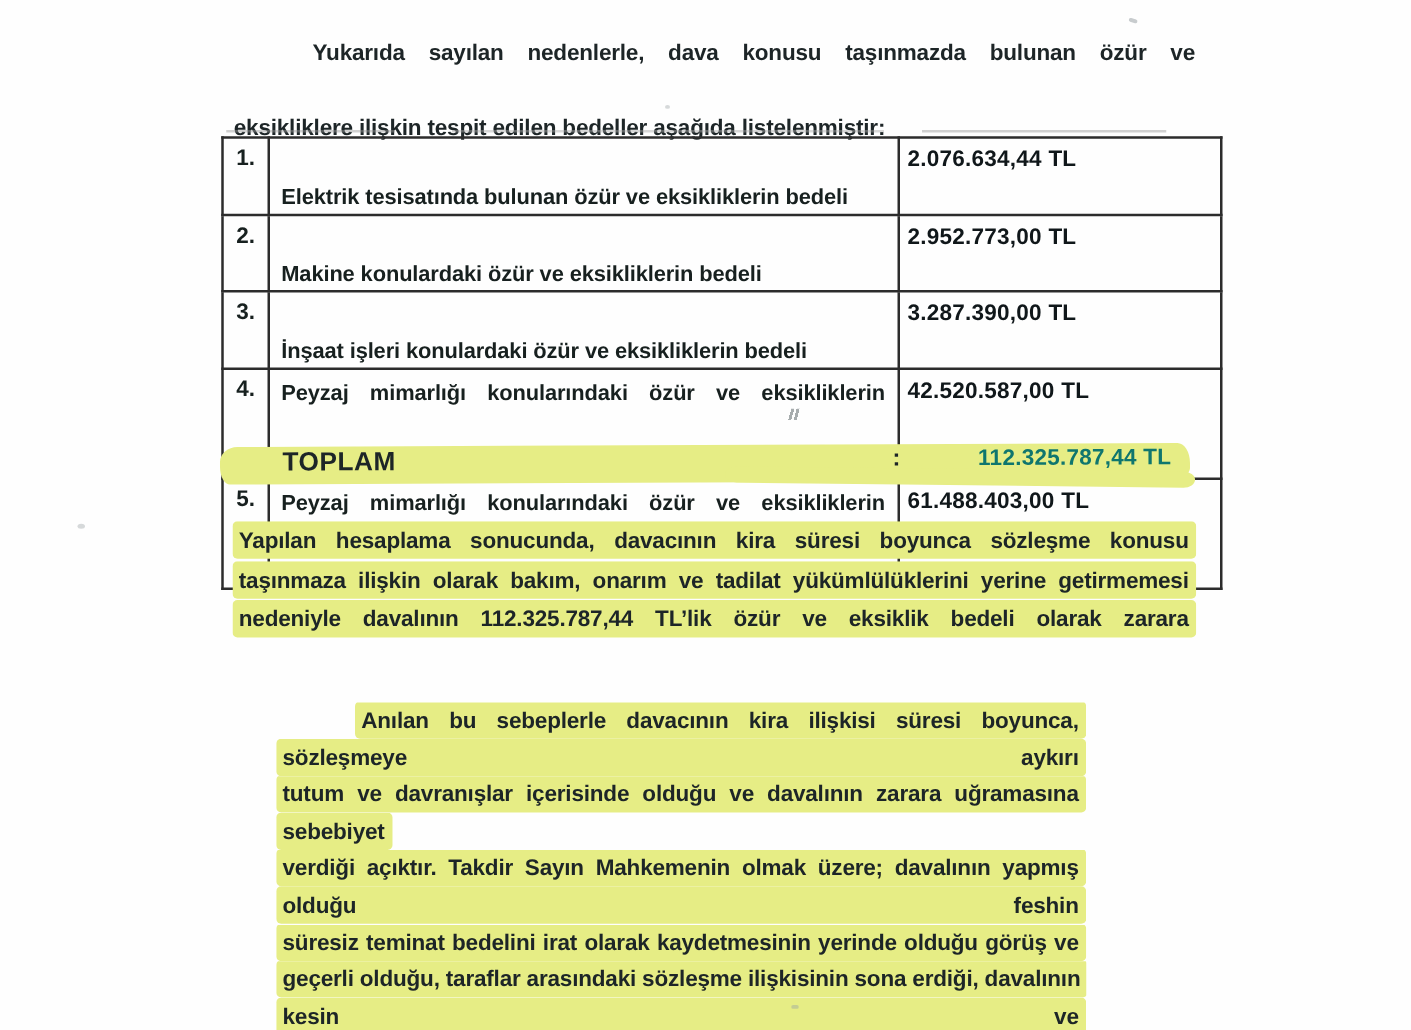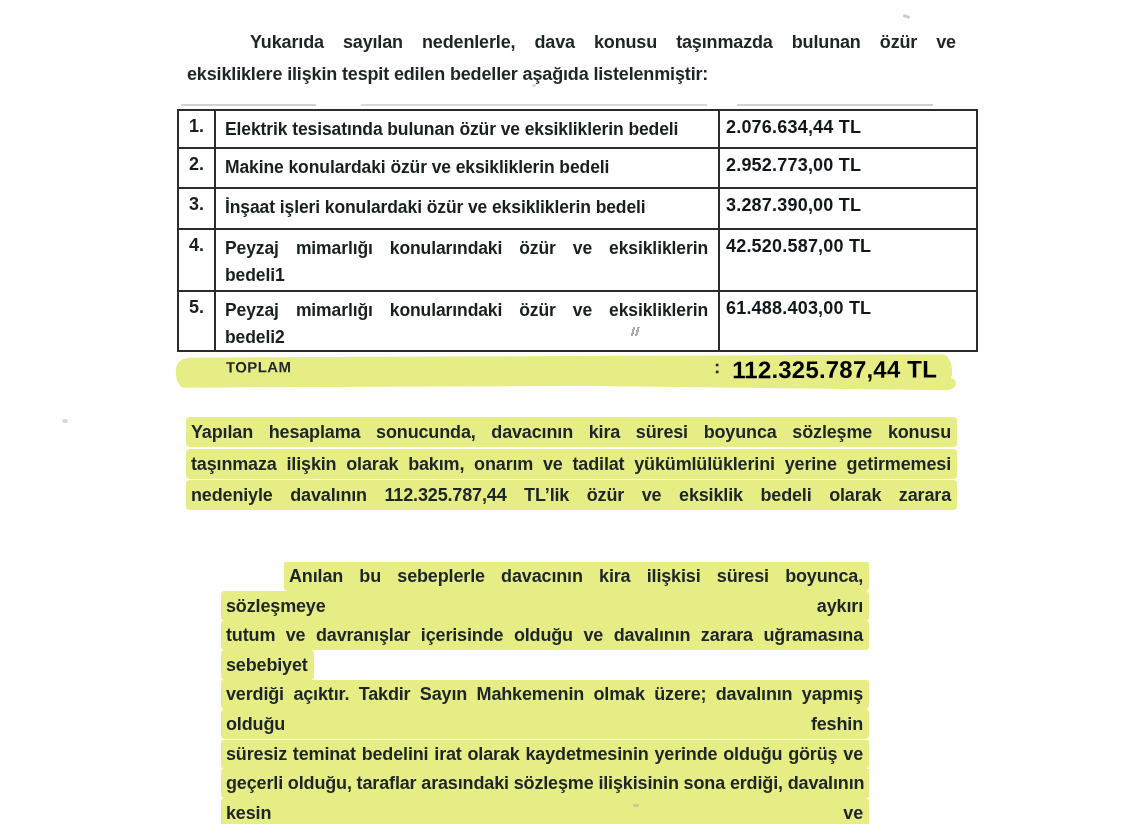--- a/index.html
+++ b/index.html
@@ -5,21 +5,21 @@
   html,body { margin:0; padding:0; background:#ffffff; }
   .page {
     position:relative; width:1129px; height:824px; background:#fefefe;
     font-family:"Liberation Sans","DejaVu Sans",sans-serif;
     color:var(--ink,#1d2527); overflow:hidden;
   }
 
   
   .para { position:absolute; }
   .line { text-align:justify; text-align-last:justify; overflow:hidden; }
-  .line.last { text-align-last:left; }
+  .line.last { text-align-last:left;margin-top:28px; }
   .line.indent { text-indent:63px; }
 
   .intro { left:187px; top:26px; width:769px; font-size:18px; line-height:32px;
            font-weight:600; letter-spacing:-0.15px; }
 
   .hl-para { font-size:18px; font-weight:600; letter-spacing:-0.15px; }
   .hl-para .txt.hl {
     background:var(--hl,#e6ed85);
     padding:5px 6px 5px 5px; border-radius:4px;
     box-decoration-break:clone; -webkit-box-decoration-break:clone;
@@ -46,25 +46,25 @@
 
   
   .toplam { position:absolute; left:176px; top:356px; width:776px; height:30px;
     background:var(--hl,#e6ed85);
     border-radius:14px 10px 18px 8px / 12px 16px 10px 14px;
     transform:rotate(-0.25deg); }
   .toplam::after { content:""; position:absolute; left:52%; right:-4px; top:20px;
     height:13px; background:var(--hl,#e6ed85);
     border-radius:10px / 7px; transform:rotate(0.9deg); z-index:0; }
   .toplam .t-label { position:absolute; left:50px; top:1px; font-weight:700;
-    font-size:15px; letter-spacing:0.4px; z-index:1; }
+    font-size:21px; letter-spacing:0.4px; z-index:1; }
   .toplam .t-colon { position:absolute; left:538px; top:1px; font-weight:700;
     font-size:19px; z-index:1; }
   .toplam .t-amount { position:absolute; right:15px; top:1px; font-weight:700;
-    font-size:24px; letter-spacing:0.2px; color:#000000; z-index:1; }
+    font-size:18px; letter-spacing:0.2px; color:#0f766e; z-index:1; }
 
   
   .smudge-top { position:absolute; left:181px; top:104px; width:752px; height:2px; opacity:.45;
     background:linear-gradient(90deg,#999 0 18%,transparent 18% 24%,#aaa 24% 70%,transparent 70% 74%,#999 74% 100%); }
   .speck { position:absolute; background:#9aa3a5; }
   .speck-a { left:903px; top:15px; width:7px; height:3px; opacity:.55; border-radius:2px; transform:rotate(18deg); }
   .speck-b { left:62px;  top:419px; width:6px; height:4px; opacity:.4; border-radius:50%; }
   .speck-c { left:633px; top:804px; width:6px; height:3px; opacity:.45; border-radius:2px; }
   .speck-d { left:532px; top:84px;  width:4px; height:3px; opacity:.4; border-radius:50%; }
   .quote-artifact { left:629px; top:327px; width:11px; height:9px; opacity:.6; background:

